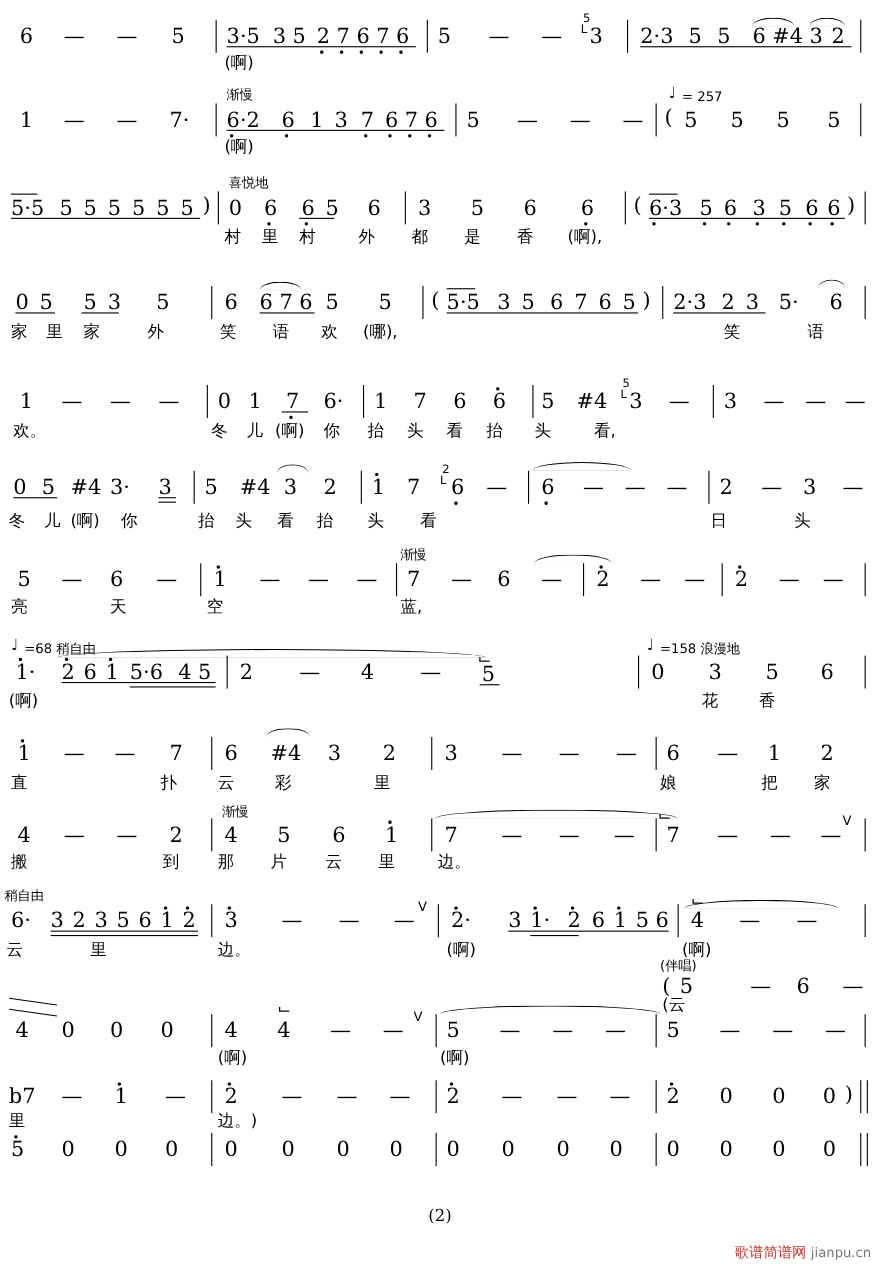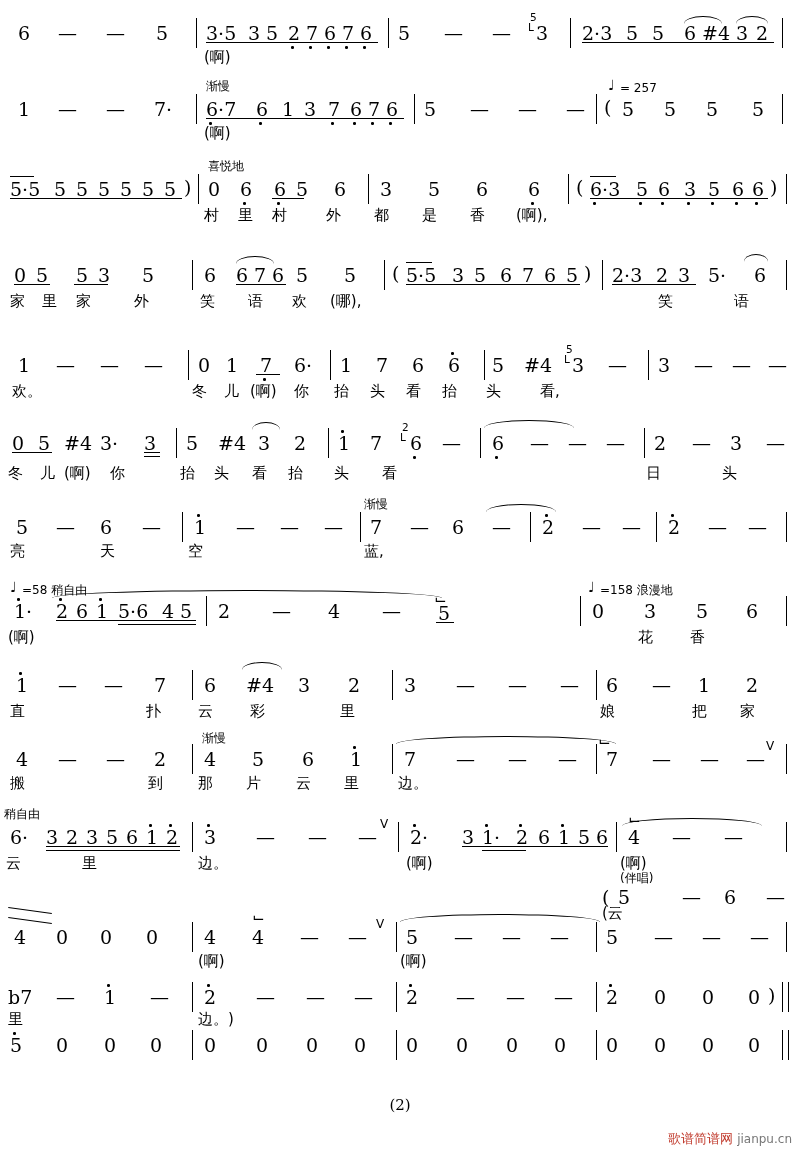--- a/index.html
+++ b/index.html
@@ -155,21 +155,21 @@
 
   <div class="sys" style="top:80px;height:60px;">
     <div class="row">
       <span class="c num" style="left:18px;top:20px;">1</span>
       <span class="c num" style="left:58px;top:20px;">—</span>
       <span class="c num" style="left:106px;top:20px;">—</span>
       <span class="c num" style="left:154px;top:20px;">7·</span>
       <div class="bar" style="left:196px;top:14px;height:30px;"></div>
 
       <span class="c small" style="left:206px;top:0px;">渐慢</span>
-      <span class="c num" style="left:206px;top:20px;">6·7</span>
+      <span class="c num" style="left:206px;top:20px;">6·2</span>
       <span class="c num" style="left:256px;top:20px;">6</span>
       <span class="c num" style="left:282px;top:20px;">1</span>
       <span class="c num" style="left:304px;top:20px;">3</span>
       <span class="c num" style="left:328px;top:20px;">7</span>
       <span class="c num" style="left:350px;top:20px;">6</span>
       <span class="c num" style="left:368px;top:20px;">7</span>
       <span class="c num" style="left:386px;top:20px;">6</span>
       <div class="beam" style="left:206px;top:38px;width:198px;"></div>
       <div class="dot" style="left:209px;top:42px;"></div>
       <div class="dot" style="left:259px;top:42px;"></div>
@@ -458,21 +458,21 @@
       <div class="dot" style="left:671px;top:14px;"></div>
       <span class="c num" style="left:708px;top:18px;">—</span>
       <span class="c num" style="left:748px;top:18px;">—</span>
       <div class="bar" style="left:786px;top:12px;height:30px;"></div>
     </div>
   </div>
 
   <div class="sys" style="top:578px;height:66px;">
     <div class="row">
       <span class="c" style="left:10px;top:2px;font-size:14px;">♩</span>
-      <span class="c small" style="left:22px;top:6px;">=58 稍自由</span>
+      <span class="c small" style="left:22px;top:6px;">=68 稍自由</span>
 
       <span class="c num" style="left:14px;top:24px;">1·</span>
       <div class="dot" style="left:17px;top:20px;"></div>
       <span class="c num" style="left:56px;top:24px;">2</span>
       <span class="c num" style="left:76px;top:24px;">6</span>
       <span class="c num" style="left:96px;top:24px;">1</span>
       <span class="c num" style="left:118px;top:24px;">5·6</span>
       <span class="c num" style="left:162px;top:24px;">4</span>
       <span class="c num" style="left:180px;top:24px;">5</span>
       <div class="beam" style="left:56px;top:42px;width:140px;"></div>
@@ -661,21 +661,21 @@
       <span class="c num" style="left:550px;top:40px;">—</span>
       <div class="slur" style="left:400px;top:26px;width:200px;"></div>
       <span class="c lyr" style="left:400px;top:66px;">(啊)</span>
 
       <div class="bar" style="left:596px;top:34px;height:30px;"></div>
       <span class="c num" style="left:606px;top:40px;">5</span>
       <span class="c num" style="left:654px;top:40px;">—</span>
       <span class="c num" style="left:702px;top:40px;">—</span>
       <span class="c num" style="left:750px;top:40px;">—</span>
 
-      <span class="c small" style="left:600px;top:-16px;margin-left:20px;">(伴唱)</span>
+      <span class="c small" style="left:600px;top:-16px;">(伴唱)</span>
       <span class="c num" style="left:602px;top:0px;">(</span>
       <span class="c num" style="left:618px;top:0px;">5</span>
       <span class="c num" style="left:682px;top:0px;">—</span>
       <span class="c num" style="left:724px;top:0px;">6</span>
       <span class="c num" style="left:766px;top:0px;">—</span>
       <span class="c lyr" style="left:602px;top:18px;">(云</span>
       <div class="bar" style="left:786px;top:34px;height:30px;"></div>
     </div>
   </div>
 

